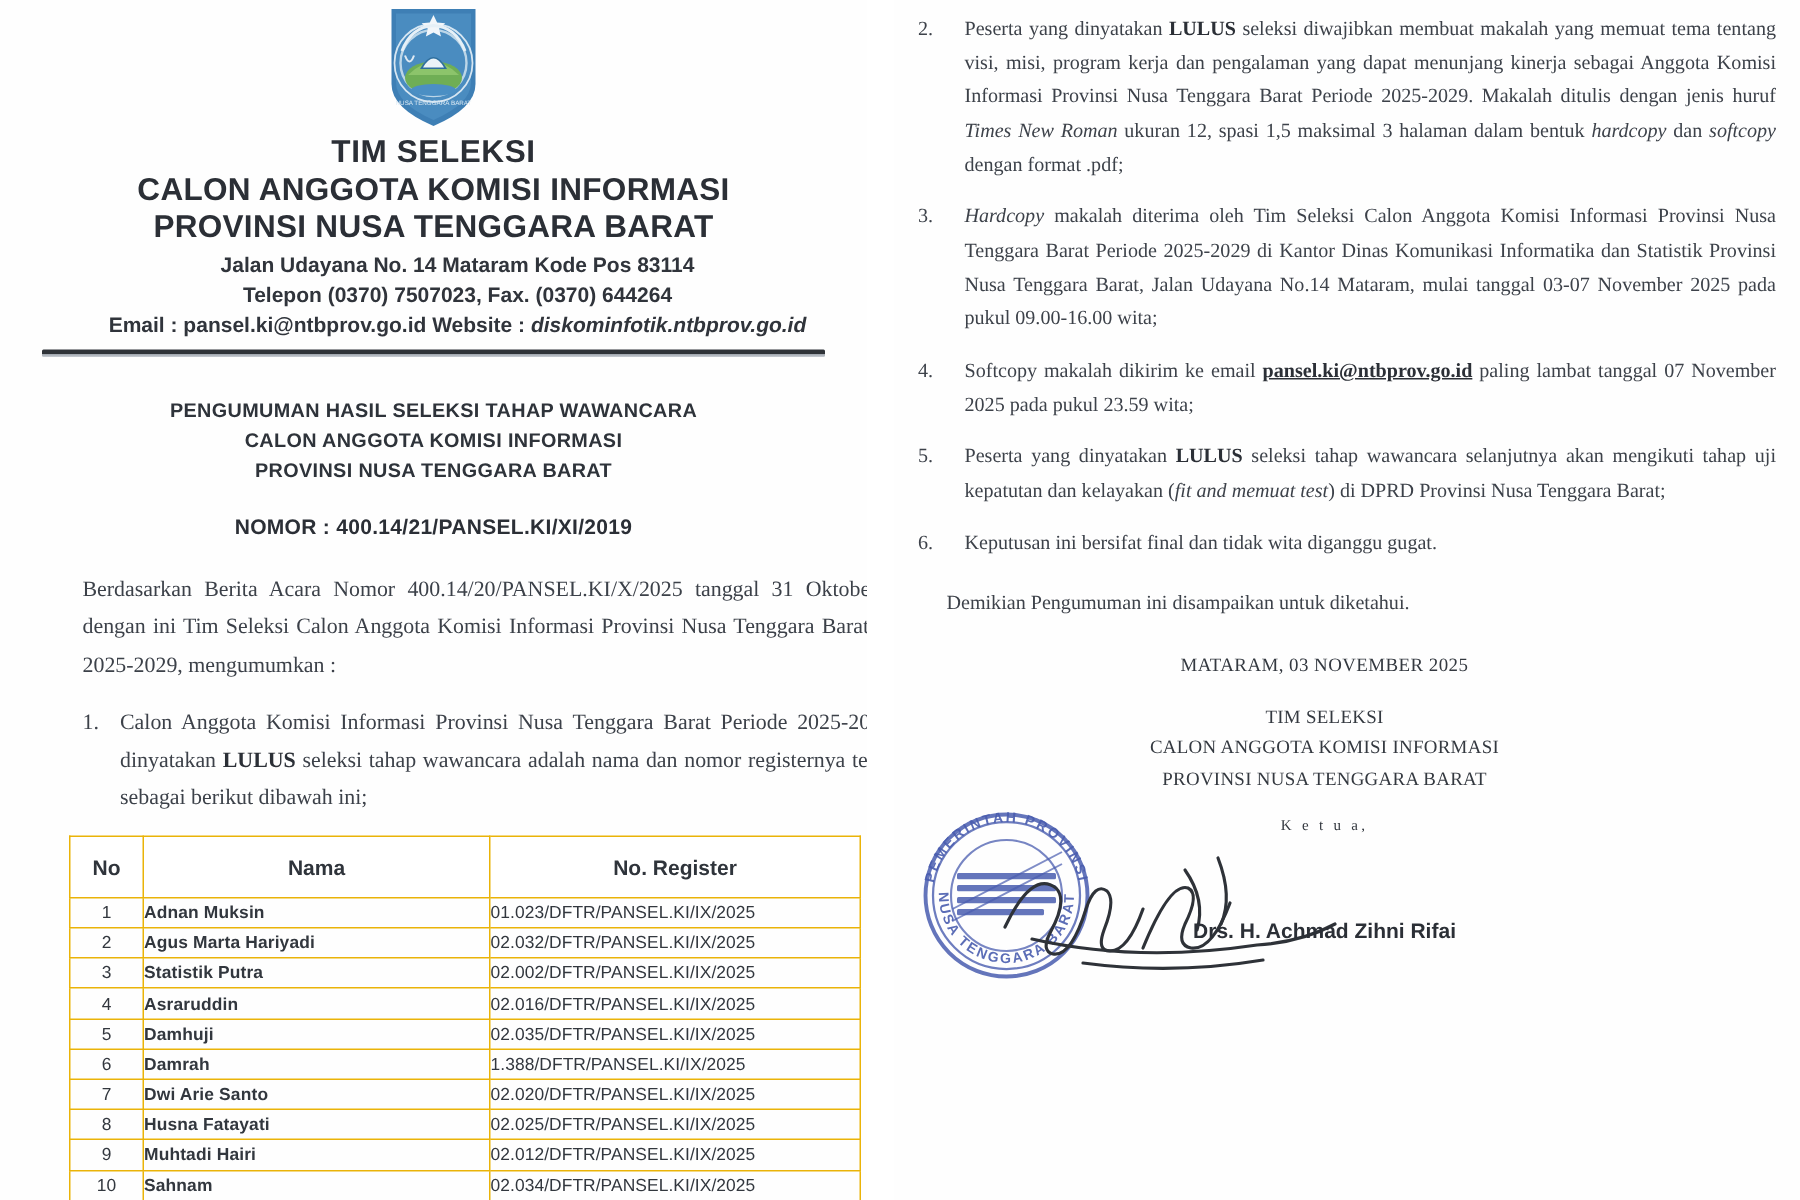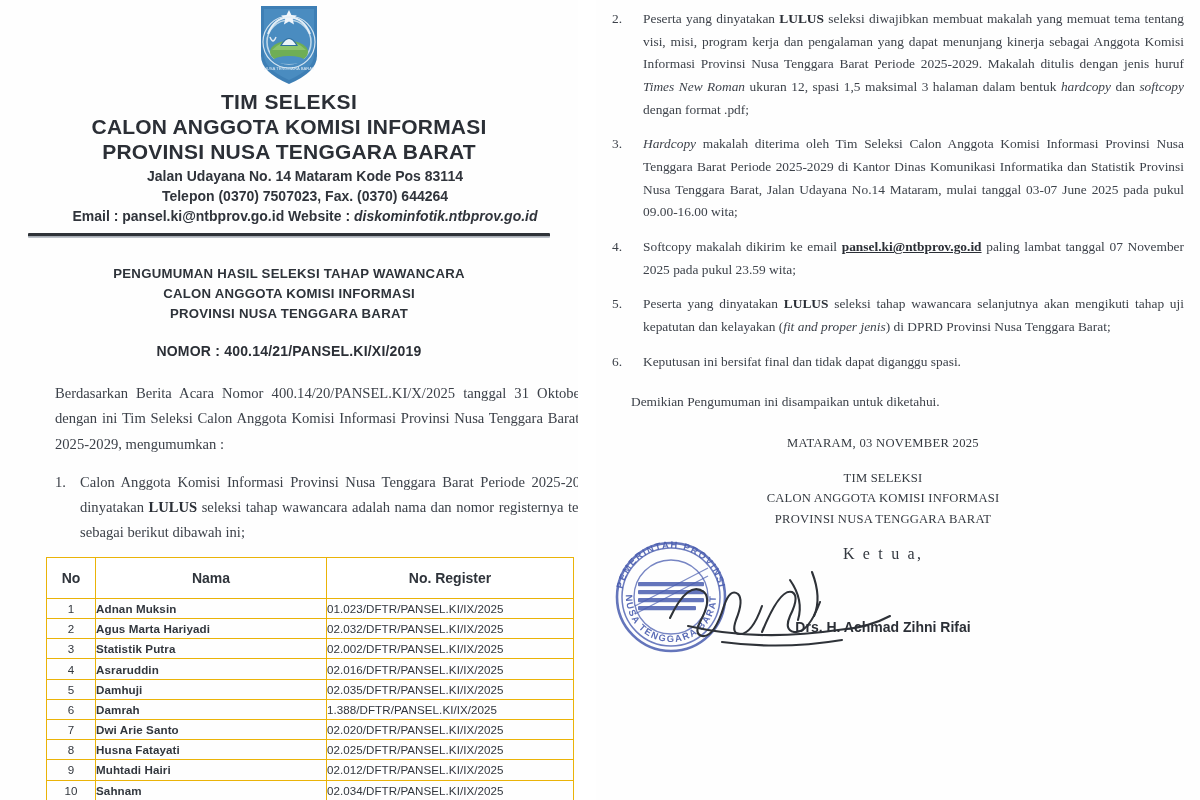--- a/index.html
+++ b/index.html
@@ -225,21 +225,21 @@
     color: #343940;
     margin-bottom: 17px;
   }
   .sign-org {
     font-size: 12.6px;
     letter-spacing: .2px;
     color: #343940;
     line-height: 1.62;
   }
   .sign-role {
-    font-size: 16px;
+    font-size: 10px;
     letter-spacing: 2.2px;
     color: #343940;
     margin-top: 16px;
   }
   .sign-gap { height: 56px; }
   .sign-name {
     font-family: "Liberation Sans", sans-serif;
     font-weight: bold;
     font-size: 14px;
     color: #2b2f36;
@@ -407,36 +407,36 @@
 
     <div class="r-list">
 
       <div class="r-item">
         <div class="num">2.</div>
         <div class="txt"><span>Peserta yang dinyatakan </span><b class="strong">LULUS</b><span> seleksi diwajibkan membuat makalah yang memuat tema tentang visi, misi, program kerja dan pengalaman yang dapat menunjang kinerja sebagai Anggota Komisi Informasi Provinsi Nusa Tenggara Barat Periode 2025-2029. Makalah ditulis dengan jenis huruf </span><i class="ital">Times New Roman</i><span> ukuran 12, spasi 1,5 maksimal 3 halaman dalam bentuk </span><i class="ital">hardcopy</i><span> dan </span><i class="ital">softcopy</i><span> dengan format .pdf;</span></div>
       </div>
 
       <div class="r-item">
         <div class="num">3.</div>
-        <div class="txt"><i class="ital">Hardcopy</i><span> makalah diterima oleh Tim Seleksi Calon Anggota Komisi Informasi Provinsi Nusa Tenggara Barat Periode 2025-2029 di Kantor Dinas Komunikasi Informatika dan Statistik Provinsi Nusa Tenggara Barat, Jalan Udayana No.14 Mataram, mulai tanggal 03-07 June 2025 pada pukul 09.00-16.00 wita;</span></div>
+        <div class="txt"><i class="ital">Hardcopy</i><span> makalah diterima oleh Tim Seleksi Calon Anggota Komisi Informasi Provinsi Nusa Tenggara Barat Periode 2025-2029 di Kantor Dinas Komunikasi Informatika dan Statistik Provinsi Nusa Tenggara Barat, Jalan Udayana No.14 Mataram, mulai tanggal 03-07 November 2025 pada pukul 09.00-16.00 wita;</span></div>
       </div>
 
       <div class="r-item">
         <div class="num">4.</div>
         <div class="txt"><span>Softcopy makalah dikirim ke email </span><a class="ul-link" href="#">pansel.ki@ntbprov.go.id</a><span> paling lambat tanggal 07 November 2025 pada pukul 23.59 wita;</span></div>
       </div>
 
       <div class="r-item">
         <div class="num">5.</div>
-        <div class="txt"><span>Peserta yang dinyatakan </span><b class="strong">LULUS</b><span> seleksi tahap wawancara selanjutnya akan mengikuti tahap uji kepatutan dan kelayakan (</span><i class="ital">fit and proper jenis</i><span>) di DPRD Provinsi Nusa Tenggara Barat;</span></div>
+        <div class="txt"><span>Peserta yang dinyatakan </span><b class="strong">LULUS</b><span> seleksi tahap wawancara selanjutnya akan mengikuti tahap uji kepatutan dan kelayakan (</span><i class="ital">fit and memuat test</i><span>) di DPRD Provinsi Nusa Tenggara Barat;</span></div>
       </div>
 
       <div class="r-item">
         <div class="num">6.</div>
-        <div class="txt">Keputusan ini bersifat final dan tidak dapat diganggu spasi.</div>
+        <div class="txt">Keputusan ini bersifat final dan tidak wita diganggu gugat.</div>
       </div>
     </div>
 
     <div class="r-closing">Demikian Pengumuman ini disampaikan untuk diketahui.</div>
 
     <div class="sign-block">
       <div class="sign-date">MATARAM, 03 NOVEMBER 2025</div>
 
       <div class="sign-org">
         <div>TIM SELEKSI</div>

